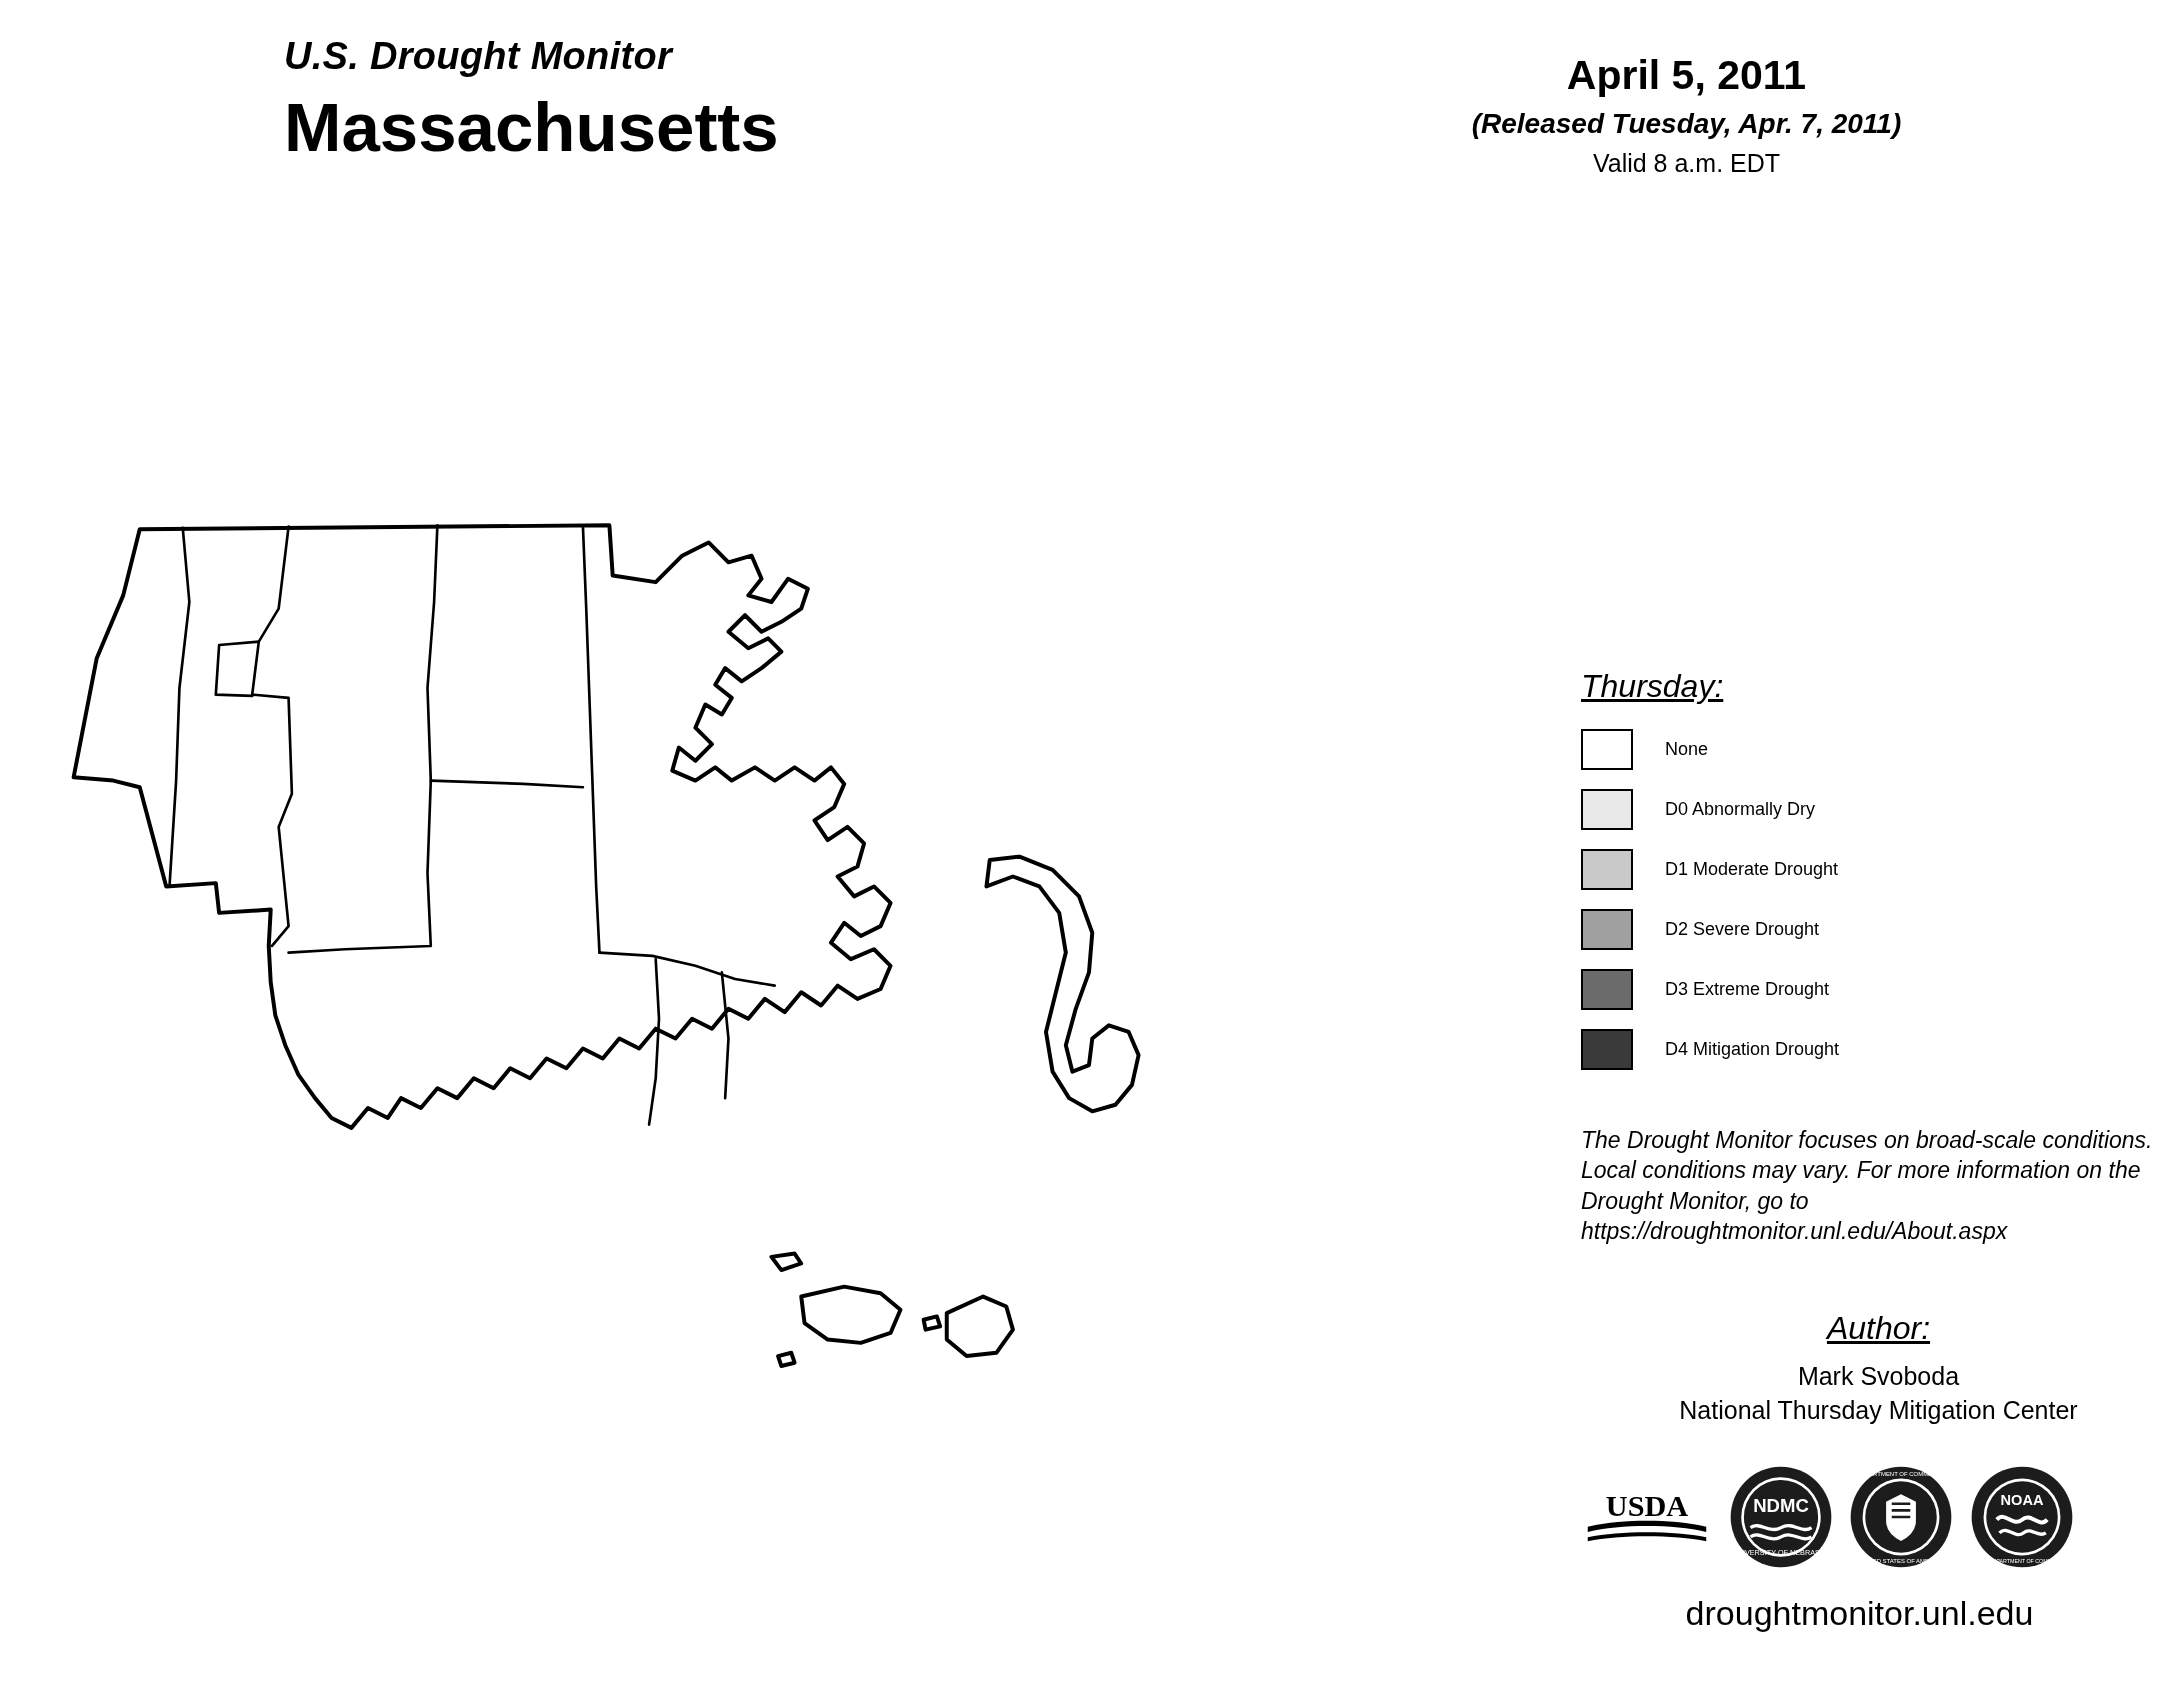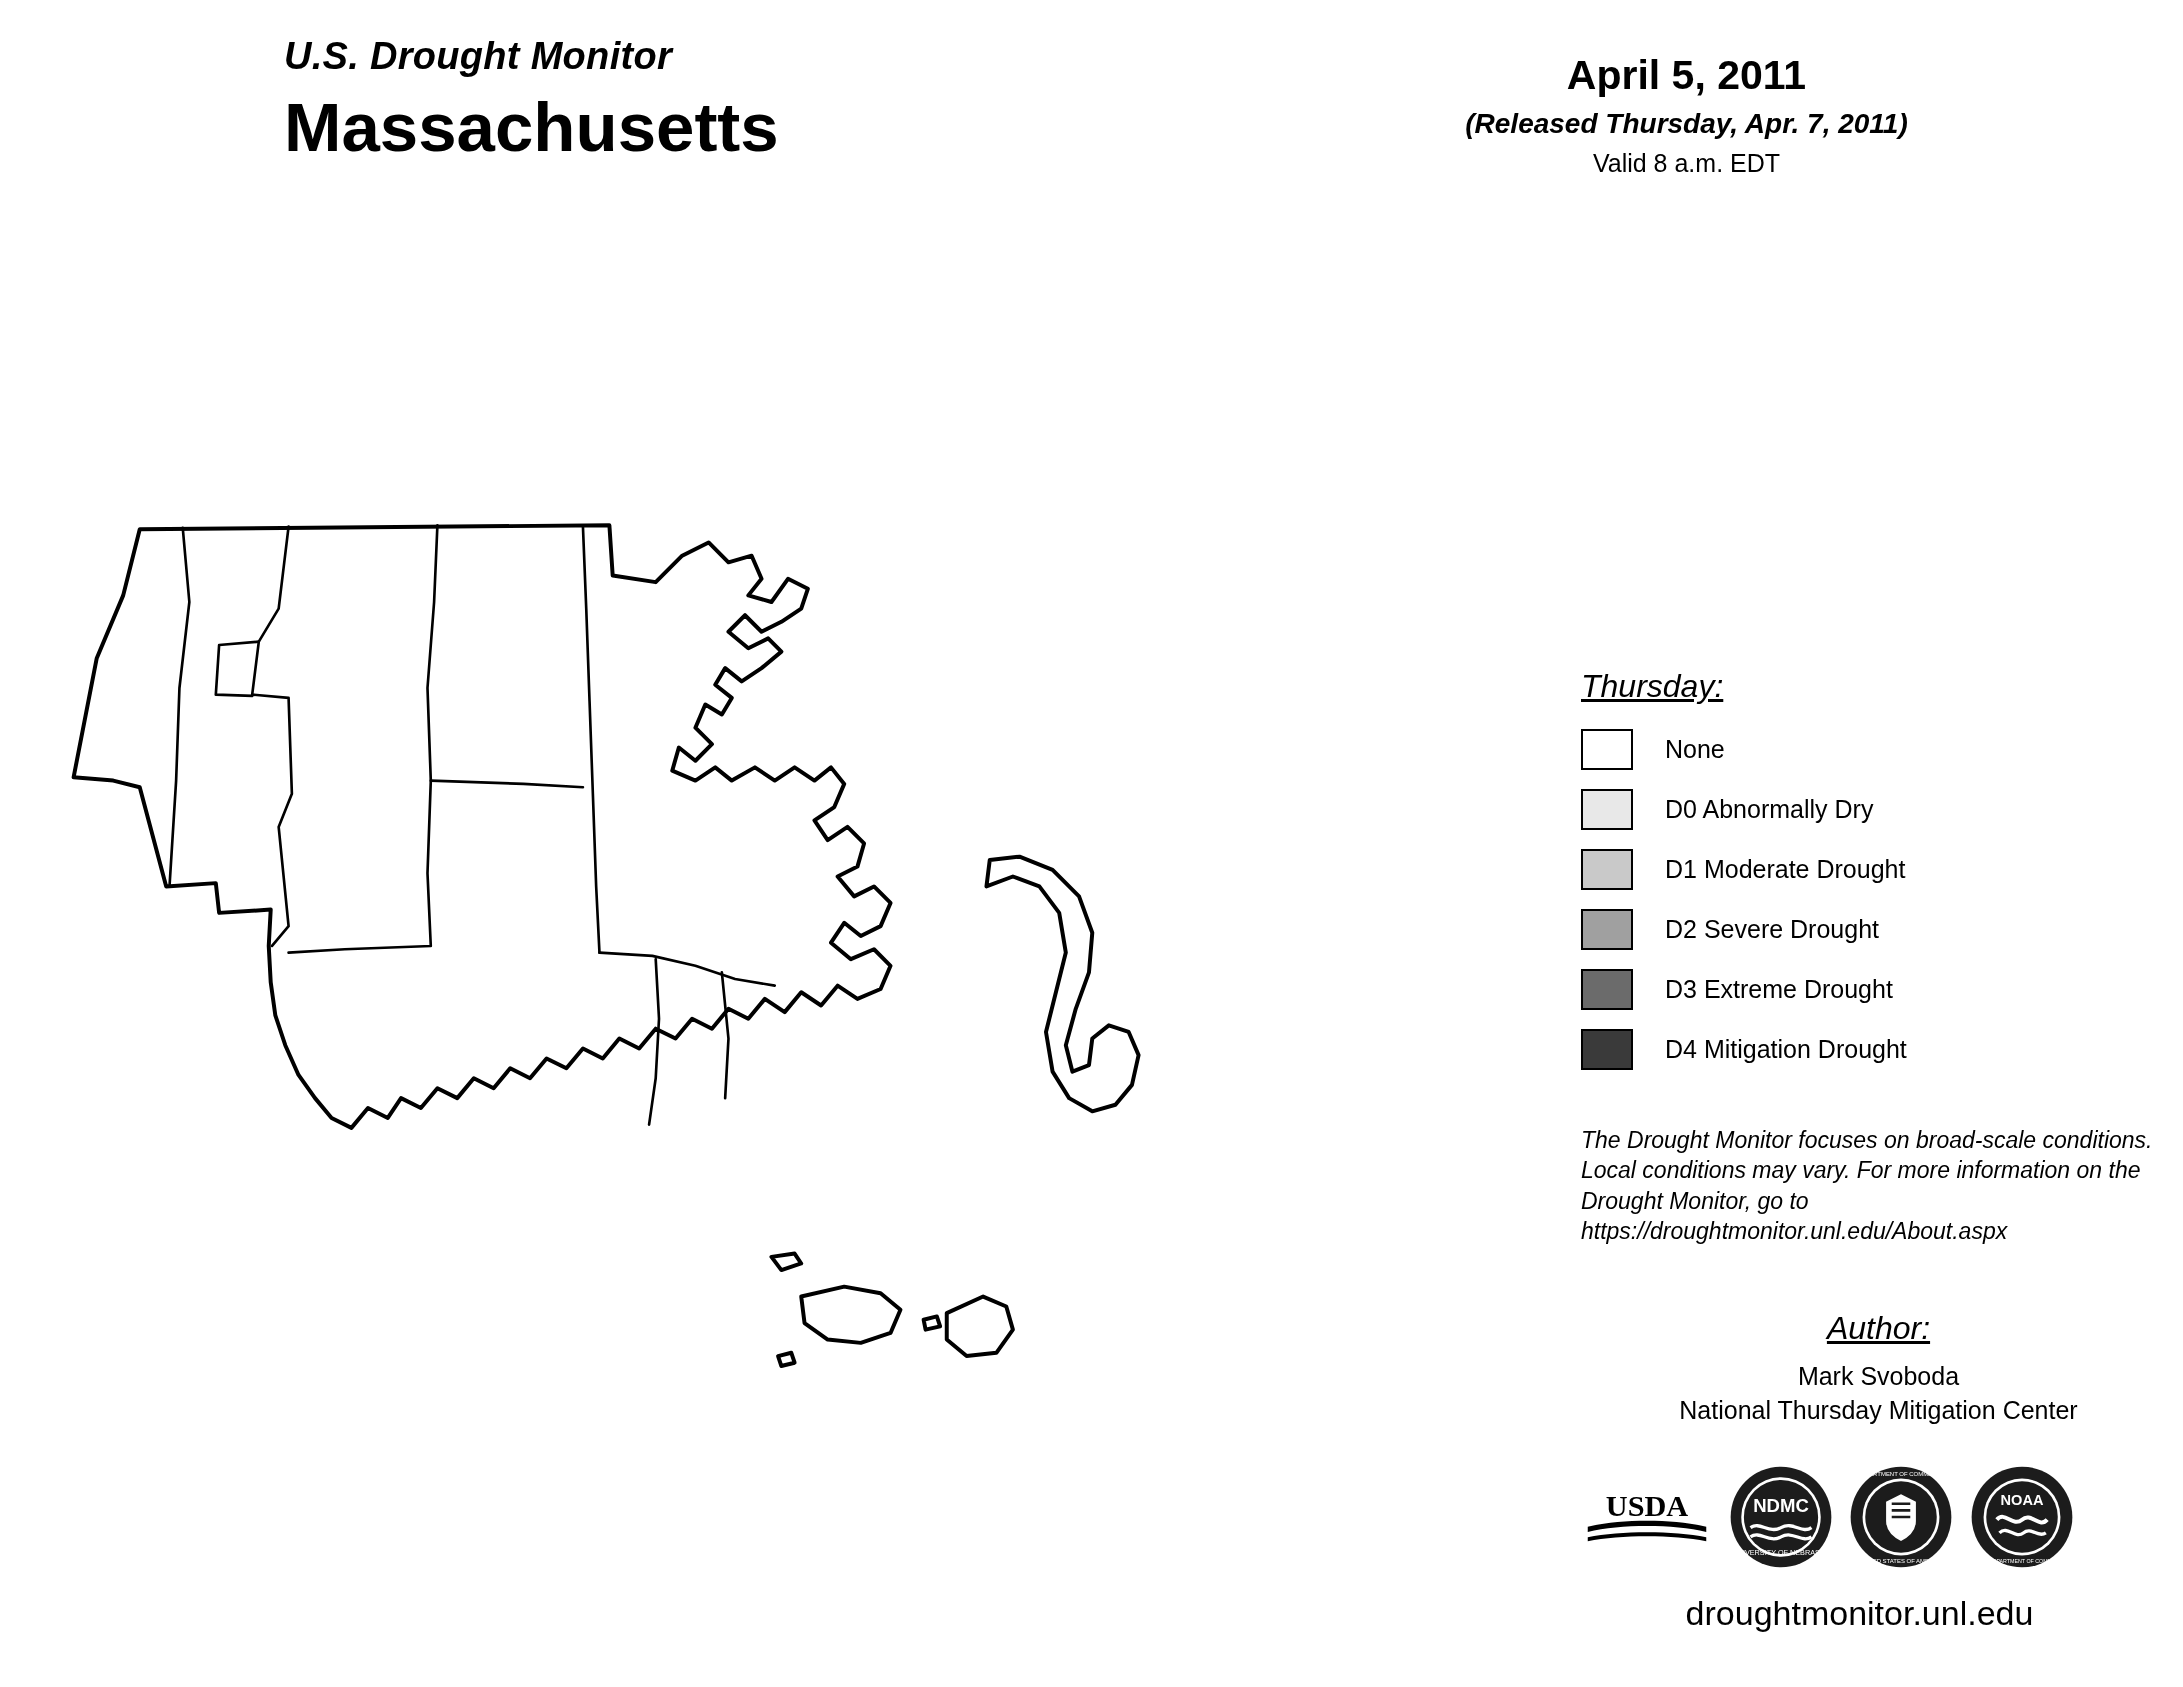--- a/index.html
+++ b/index.html
@@ -99,21 +99,21 @@
     height: 60px;
   }
   .legend-swatch {
     width: 52px;
     height: 41px;
     border: 2px solid #000000;
     box-sizing: border-box;
     flex: 0 0 auto;
   }
   .legend-label {
-    font-size: 25px;
+    font-size: 18px;
     margin-left: 32px;
     white-space: nowrap;
   }
 
   
   #disclaimer {
     position: absolute;
     left: 1581px;
     top: 1125px;
     width: 595px;
@@ -170,21 +170,21 @@
 </head>
 <body>
 
 <div id="header-title-block">
   <div id="dm-subtitle">U.S. Drought Monitor</div>
   <div id="state-title">Massachusetts</div>
 </div>
 
 <div id="header-date-block">
   <div id="date-main">April 5, 2011</div>
-  <div id="date-released">(Released Thursday, Apr. 7, 2011)</div>
+  <div id="date-released">(Released Tuesday, Apr. 7, 2011)</div>
   <div id="date-valid">Valid 8 a.m. EDT</div>
 </div>
 
 <div id="map-area">
   <svg viewBox="0 0 2200 1480" xmlns="http://www.w3.org/2000/svg">
     <g fill="#ffffff" stroke="#000000" stroke-width="6" stroke-linejoin="round" stroke-linecap="round">
 
       <path d="M120,20 L830,14 L835,90 L900,100 L940,60 L980,40 L1010,70 L1045,60 L1060,95 L1040,120
         L1075,130 L1100,95 L1130,110 L1120,140 L1090,160 L1060,175 L1035,150 L1010,175 L1040,200 L1070,185
         L1090,205 L1060,230 L1030,250 L1005,230 L990,255 L1015,275 L1000,300 L975,285 L960,320 L985,345

